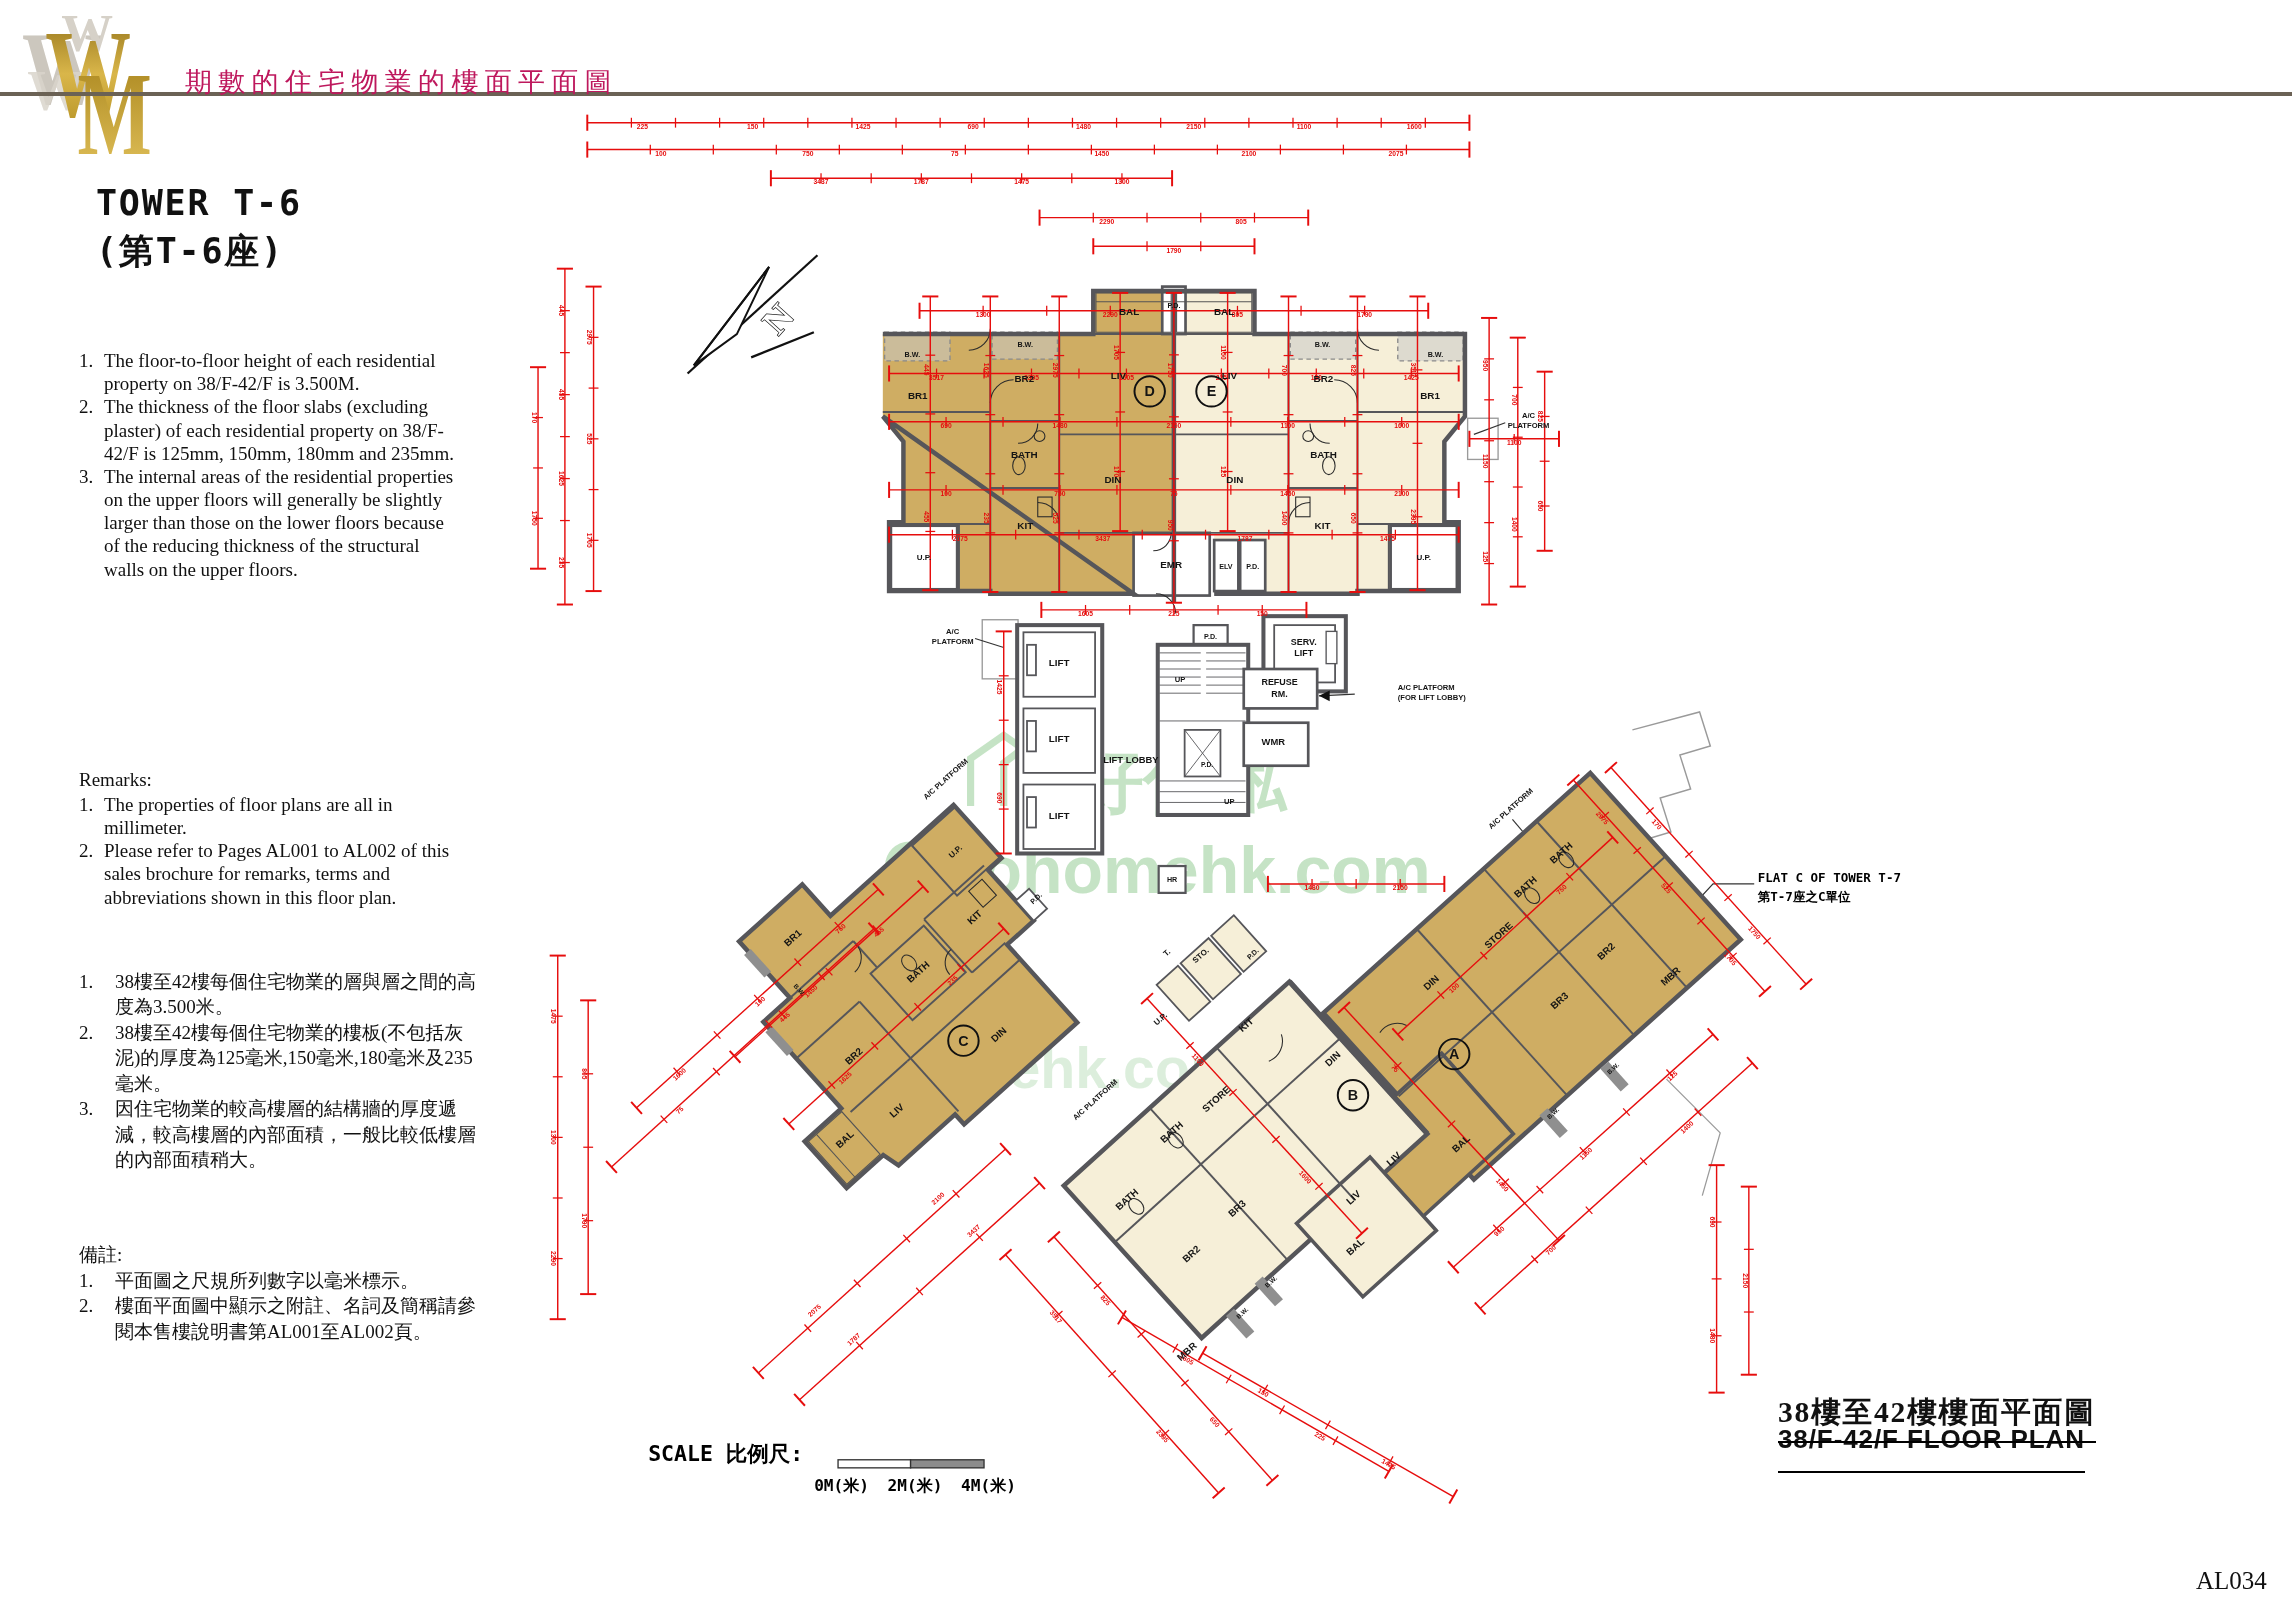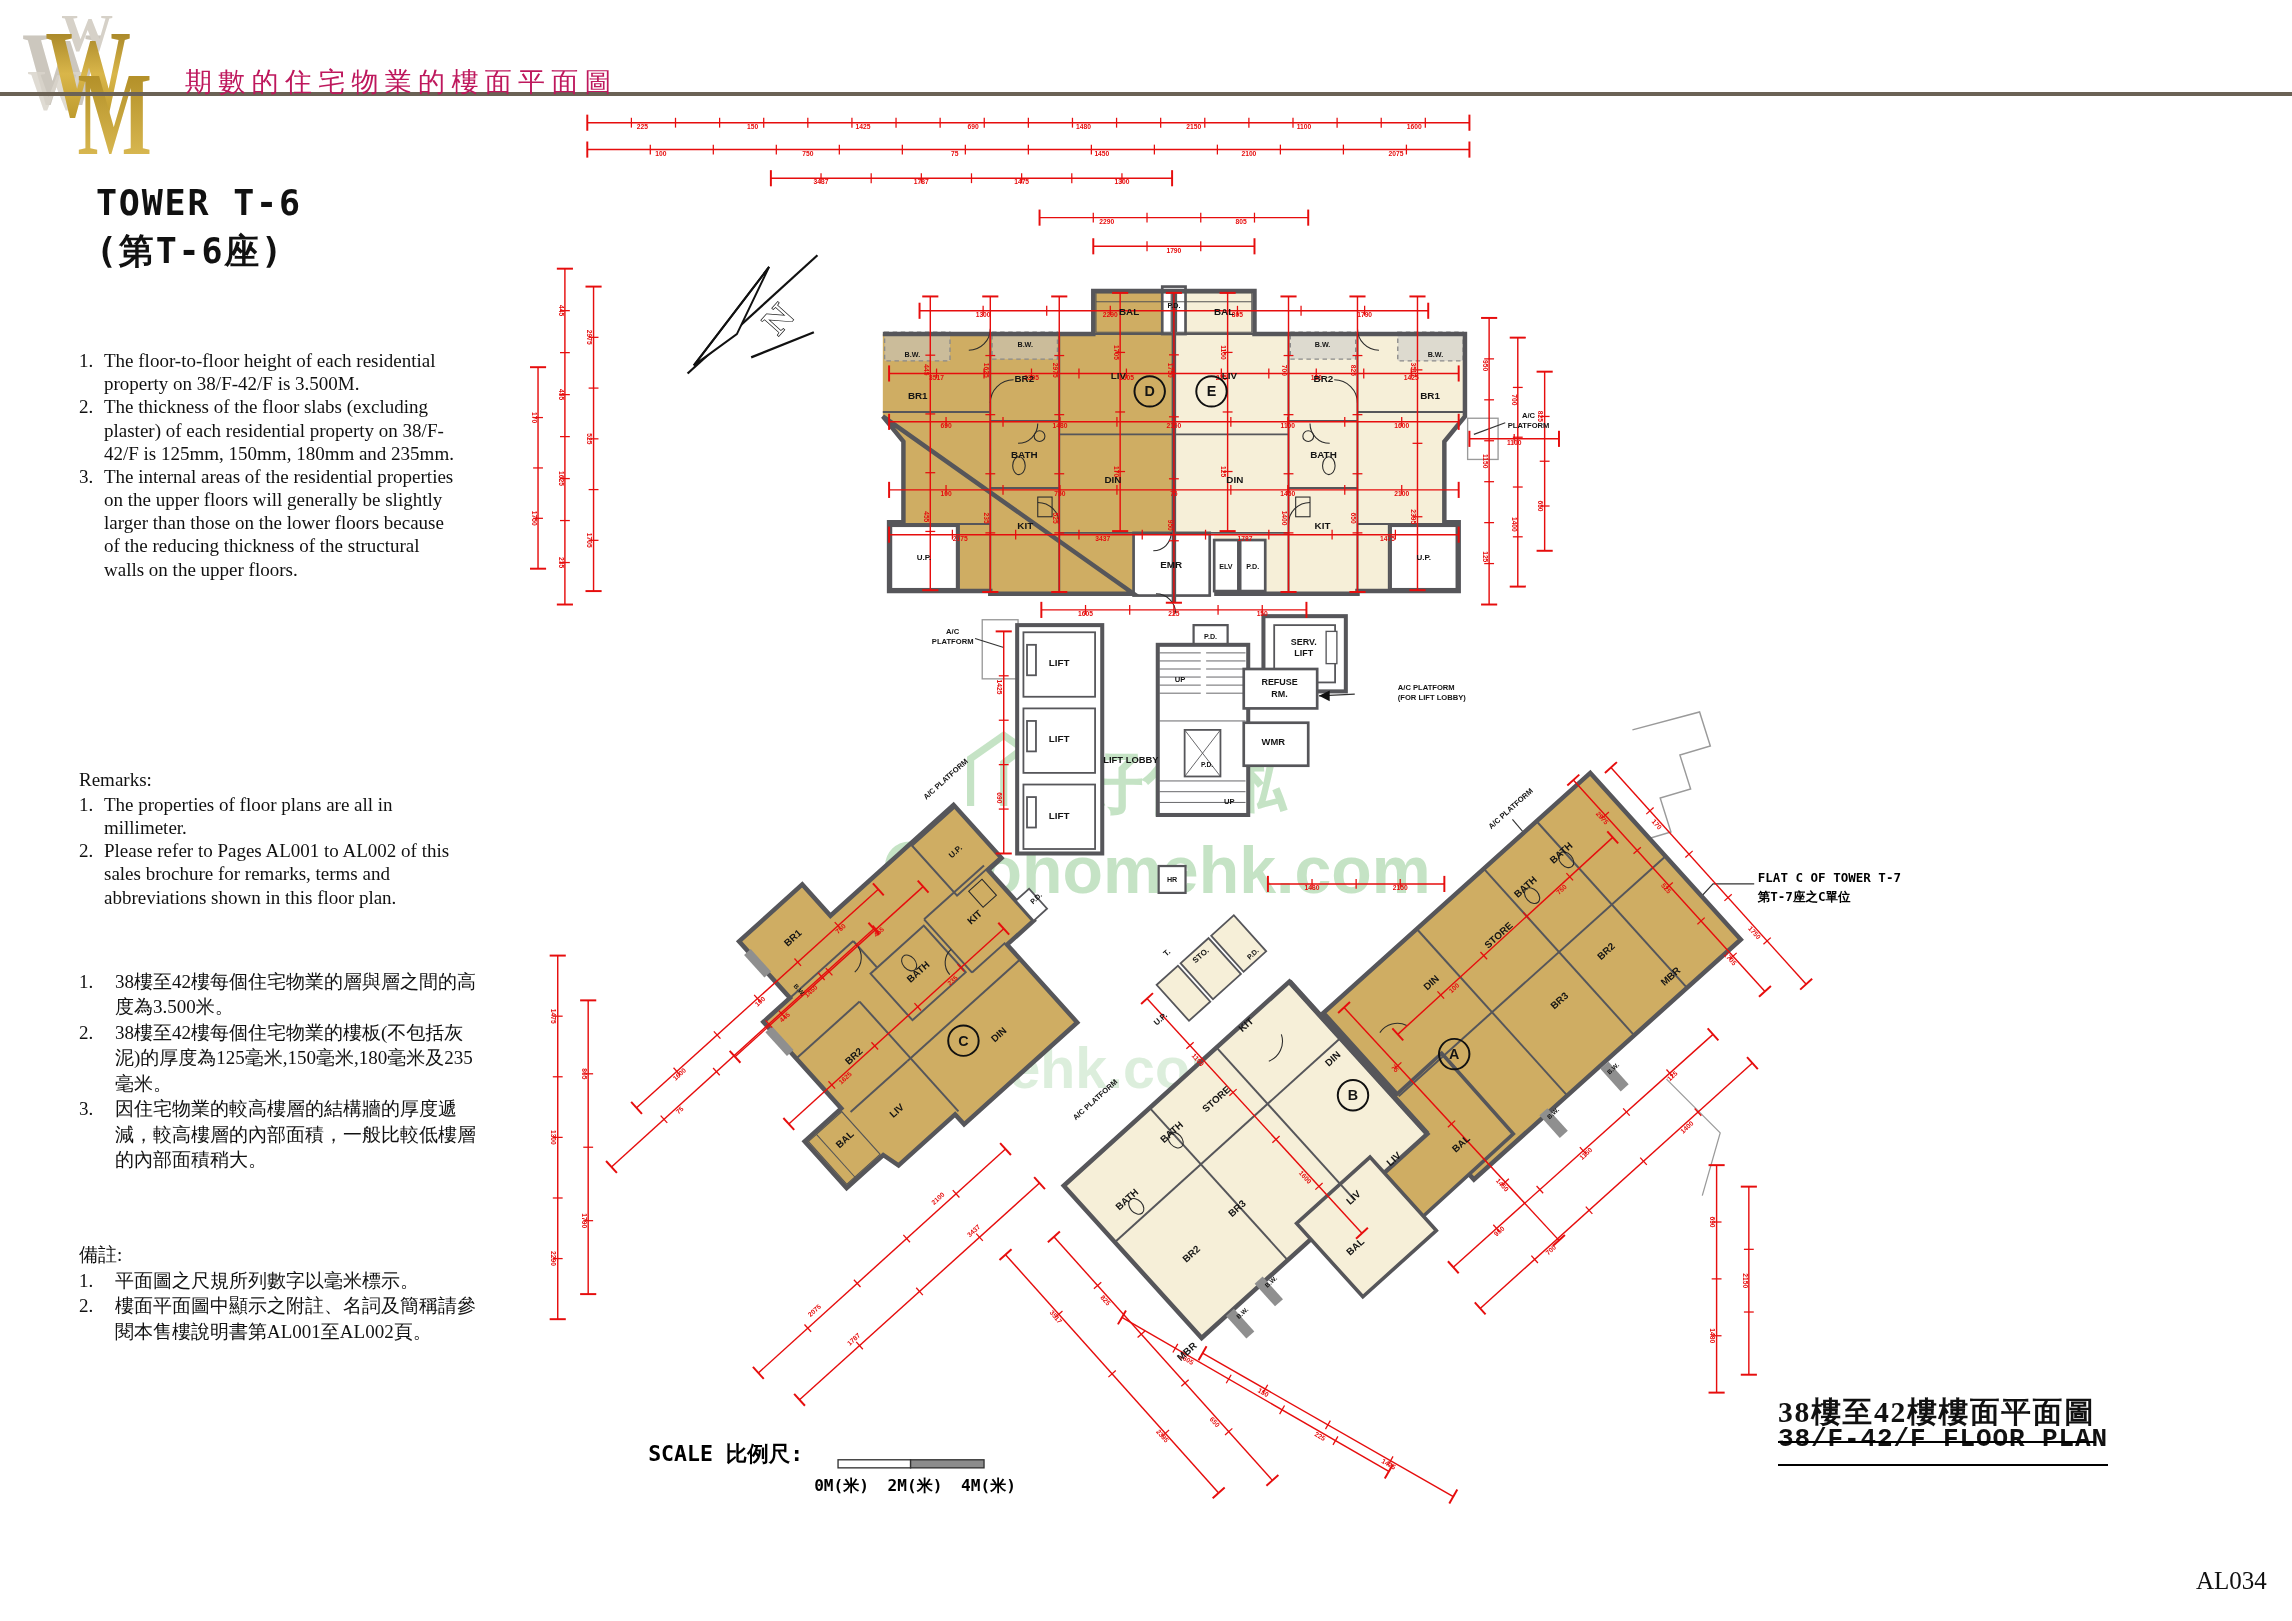--- a/index.html
+++ b/index.html
@@ -15,22 +15,22 @@
   .notes{position:absolute;width:385px;font-size:19px;line-height:1.22;}
   .notes .li{display:flex;margin:0;}
   .notes .n{flex:0 0 25px;}
   .notes .t{flex:1;}
   .notes-zh .li{line-height:1.34;}
   .notes-zh .n{flex:0 0 36px;}
   .rm-head{margin-bottom:1.8px;}
   
   .plan{position:absolute;left:502px;top:103px;width:1702px;height:1415px;}
   
-  .ft1{position:absolute;left:1778px;top:1424px;font-family:Liberation Mono, monospace;
-       font-weight:700;font-size:26px;border-bottom:2.7px solid #000;padding-bottom:10px;letter-spacing:0.9px;}
+  .ft1{position:absolute;left:1778px;top:1424px;font-family:Liberation Sans, sans-serif;
+       font-weight:700;font-size:26px;border-bottom:2.7px solid #000;padding-bottom:16px;letter-spacing:0.9px;}
   .ft2{position:absolute;left:1778px;top:1392px;font-weight:700;font-size:29.6px;border-bottom:2.7px solid #000;padding-bottom:8px;letter-spacing:1.8px;}
   .pageno{position:absolute;left:2196px;top:1567px;font-size:25px;}
   svg text{user-select:none;}
 </style>
 </head>
 <body>
 
 <div class="page">
 
   <svg class="logo" width="143" height="175" viewBox="0 0 160 195">

